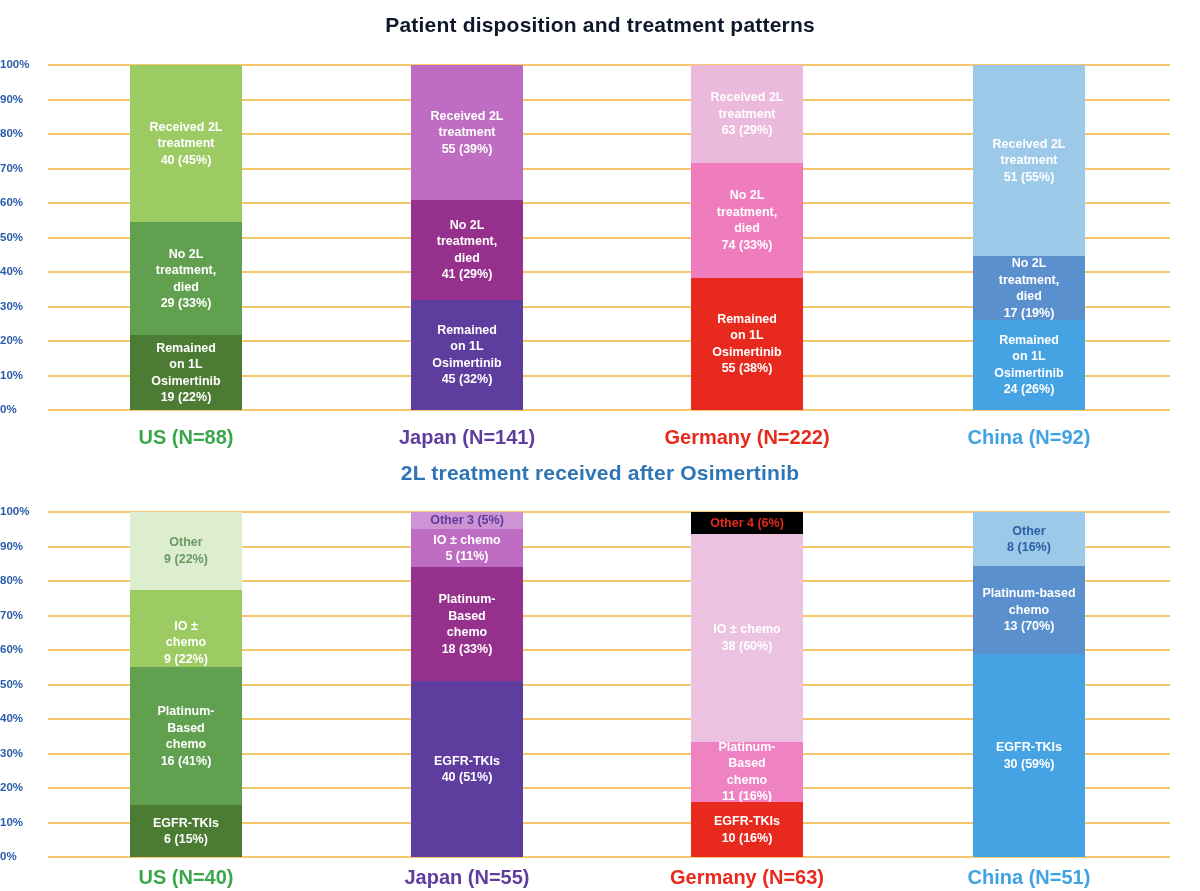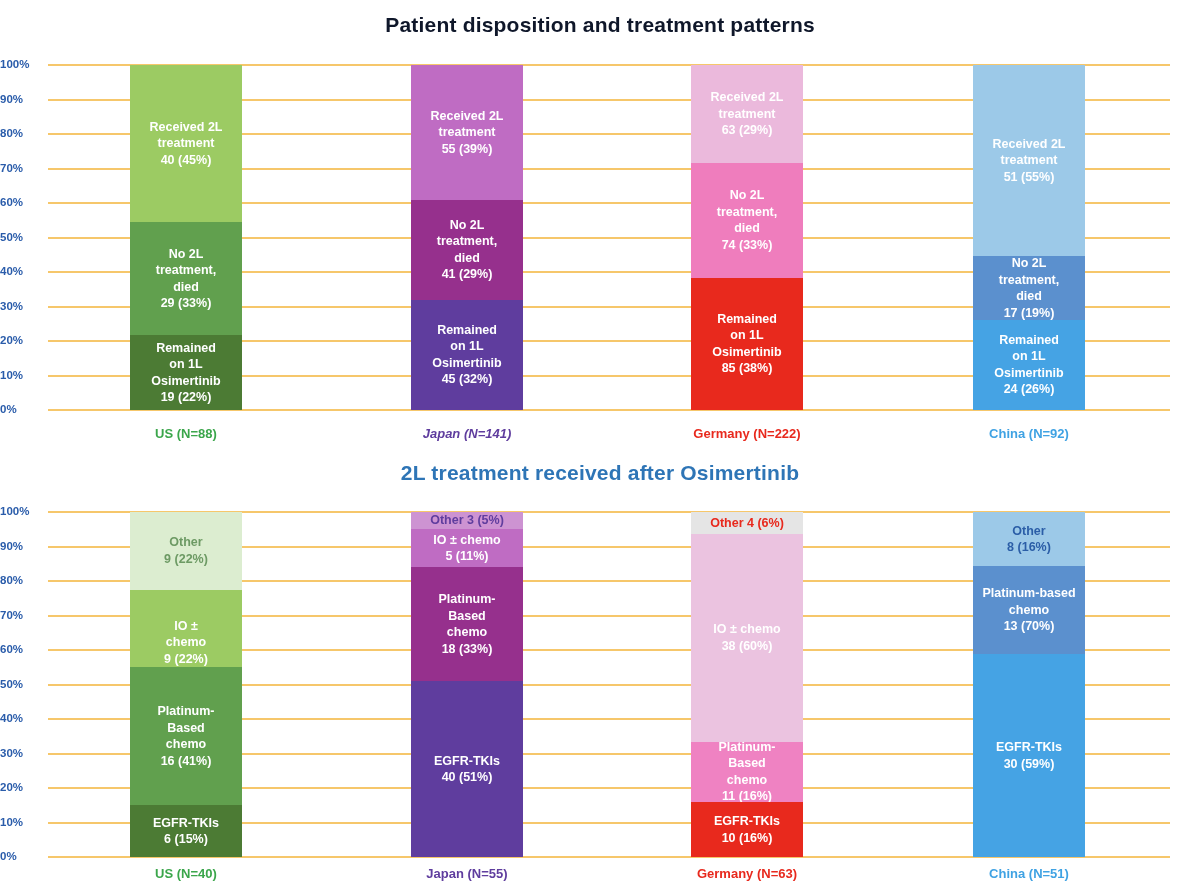--- a/index.html
+++ b/index.html
@@ -44,21 +44,21 @@
   .segment{
     display:flex;align-items:center;justify-content:center;
     overflow:visible;min-height:0;
   }
   .seg-label{
     text-align:center;font-size:12.5px;font-weight:bold;line-height:1.32;
     white-space:nowrap;
   }
   .x-label{
     position:absolute;top:2px;transform:translateX(-50%);
-    font-size:13px;font-weight:bold;white-space:nowrap;
+    font-size:20px;font-weight:bold;white-space:nowrap;
   }
 </style>
 </head>
 <body>
 
 <div class="chart-title" id="title1" style="color: #0f172a;">Patient disposition and treatment patterns</div>
 <div class="y-axis" id="yaxis1">
     <div class="y-tick" style="bottom: calc(0% - 7px); color: rgb(42, 92, 170);">0%</div>
     <div class="y-tick" style="bottom: calc(10% - 7px); color: rgb(42, 92, 170);">10%</div>
     <div class="y-tick" style="bottom: calc(20% - 7px); color: rgb(42, 92, 170);">20%</div>
@@ -147,21 +147,21 @@
           <div class="seg-line">treatment,</div>
           <div class="seg-line">died</div>
           <div class="seg-line">74 (33%)</div>
         </div>
       </div>
       <div class="segment" style="flex: 38.3 0 0px; background: rgb(232, 41, 29); color: rgb(255, 255, 255);">
         <div class="seg-label">
           <div class="seg-line">Remained</div>
           <div class="seg-line">on 1L</div>
           <div class="seg-line">Osimertinib</div>
-          <div class="seg-line">85 (38%)</div>
+          <div class="seg-line">55 (38%)</div>
         </div>
       </div>
     </div>
     <div class="bar" style="left: 925px; width: 112px;">
       <div class="segment" style="flex: 55.4 0 0px; background: rgb(156, 201, 232); color: rgb(255, 255, 255);">
         <div class="seg-label">
           <div class="seg-line">Received 2L</div>
           <div class="seg-line">treatment</div>
           <div class="seg-line">51 (55%)</div>
         </div>
@@ -179,21 +179,21 @@
           <div class="seg-line">Remained</div>
           <div class="seg-line">on 1L</div>
           <div class="seg-line">Osimertinib</div>
           <div class="seg-line">24 (26%)</div>
         </div>
       </div>
     </div>
   </div>
 <div class="x-axis" id="xaxis1">
     <div class="x-label" style="left: 138px; color: rgb(59, 166, 75);">US (N=88)</div>
-    <div class="x-label" style="left: 419px; color: rgb(95, 61, 158); font-style: italic;">Japan (N=141)</div>
+    <div class="x-label" style="left: 419px; color: rgb(95, 61, 158);">Japan (N=141)</div>
     <div class="x-label" style="left: 699px; color: rgb(232, 41, 29);">Germany (N=222)</div>
     <div class="x-label" style="left: 981px; color: rgb(63, 162, 227);">China (N=92)</div>
   </div>
 
 <div class="chart-title" id="title2" style="color: rgb(46, 117, 182);">2L treatment received after Osimertinib</div>
 <div class="y-axis" id="yaxis2">
     <div class="y-tick" style="bottom: calc(0% - 7px); color: rgb(42, 92, 170);">0%</div>
     <div class="y-tick" style="bottom: calc(10% - 7px); color: rgb(42, 92, 170);">10%</div>
     <div class="y-tick" style="bottom: calc(20% - 7px); color: rgb(42, 92, 170);">20%</div>
     <div class="y-tick" style="bottom: calc(30% - 7px); color: rgb(42, 92, 170);">30%</div>
@@ -267,21 +267,21 @@
         </div>
       </div>
       <div class="segment" style="flex: 51 0 0px; background: rgb(95, 61, 158); color: rgb(255, 255, 255);">
         <div class="seg-label">
           <div class="seg-line">EGFR-TKIs</div>
           <div class="seg-line">40 (51%)</div>
         </div>
       </div>
     </div>
     <div class="bar" style="left: 643px; width: 112px;">
-      <div class="segment" style="flex: 6.3 0 0px; background: #e5e5e5; color: rgb(232, 41, 29);">
+      <div class="segment" style="flex: 6.3 0 0px; background: #000000; color: rgb(232, 41, 29);">
         <div class="seg-label">
           <div class="seg-line">Other 4 (6%)</div>
         </div>
       </div>
       <div class="segment" style="flex: 60.3 0 0px; background: rgb(235, 195, 224); color: rgb(255, 255, 255);">
         <div class="seg-label">
           <div class="seg-line">IO ± chemo</div>
           <div class="seg-line">38 (60%)</div>
         </div>
       </div>

